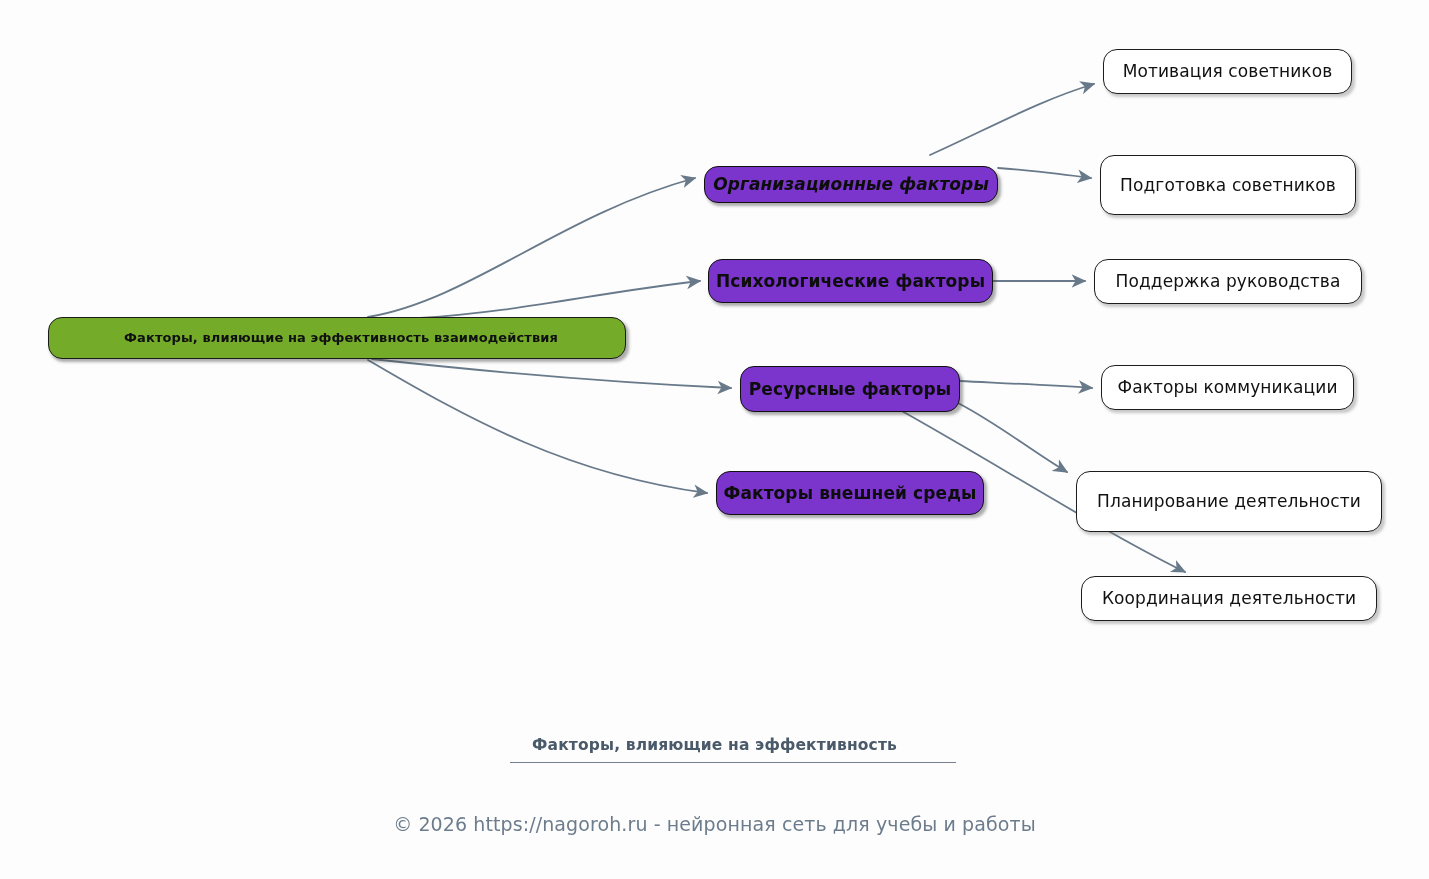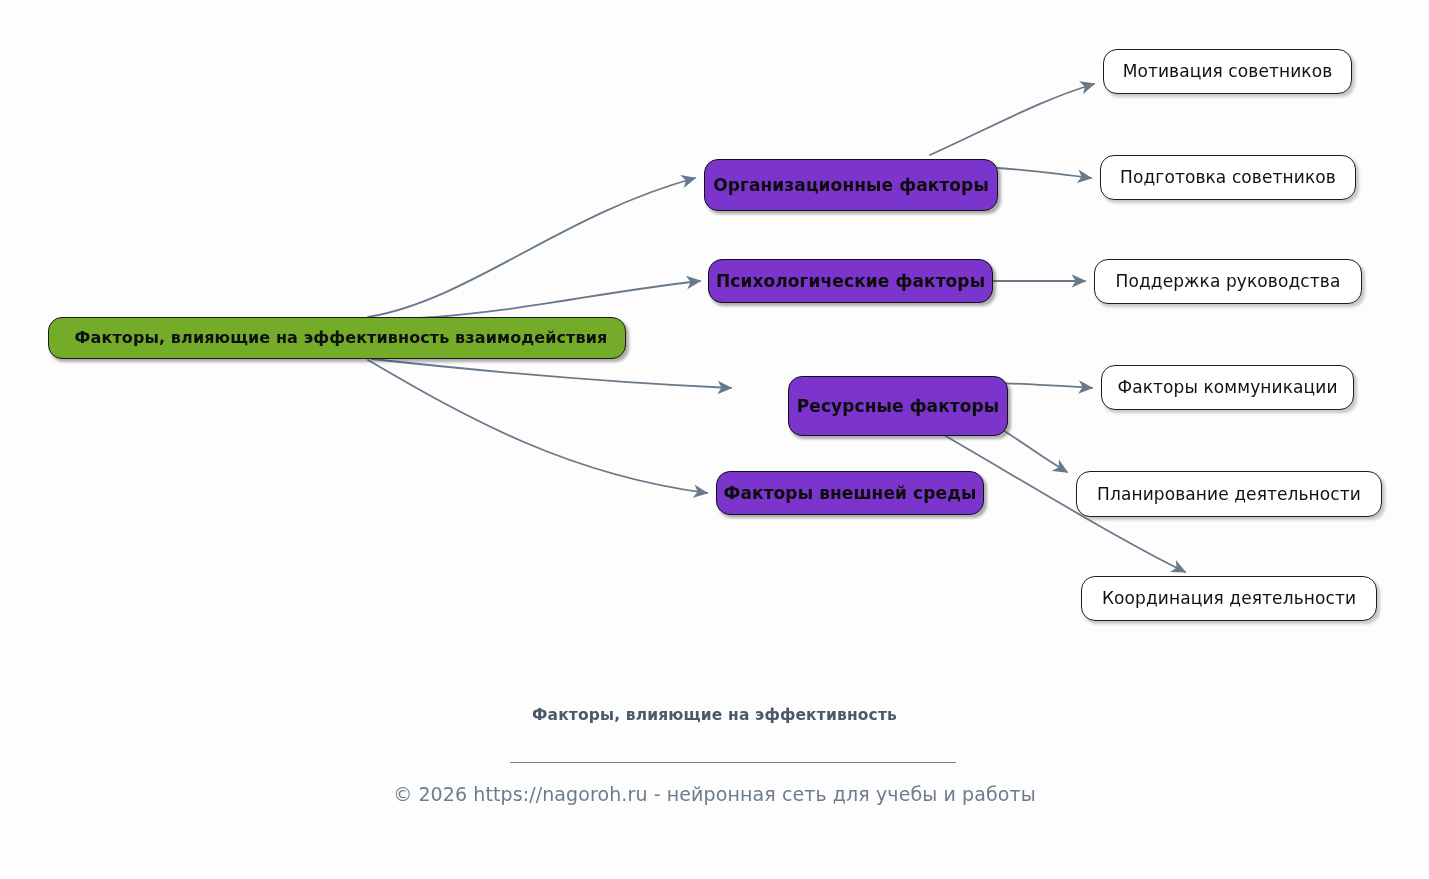--- a/index.html
+++ b/index.html
@@ -33,21 +33,21 @@
     text-align: center;
     border-radius: 14px;
     white-space: nowrap;
     line-height: 1.1;
     letter-spacing: 0.1px;
   }
   .node-root {
     background: #74ac2a;
     border: 1.6px solid #1a1a1a;
     color: #101010;
-    font-size: 16px;
+    font-size: 13px;
     font-weight: 700;
     box-shadow: 2.5px 3px 3px rgba(60,60,60,0.42);
     padding-left: 8px;
   }
   .node-branch {
     background: #7b35cc;
     border: 1.6px solid #111111;
     color: #0d0d0d;
     font-size: 17px;
     font-weight: 600;
@@ -59,20 +59,21 @@
     color: #111111;
     font-size: 17px;
     font-weight: 400;
     box-shadow: 2.5px 3px 3px rgba(120,120,120,0.40);
   }
   .footer {
     position: absolute;
     left: 0;
     width: 1429px;
     text-align: center;
+    margin-top: 30px;
   }
   #footer-title {
     top: 706px;
     font-size: 15.5px;
     font-weight: 700;
     color: #4a5a6a;
     line-height: 1.25;
     letter-spacing: 0.15px;
   }
   #footer-divider {
@@ -113,45 +114,45 @@
         <path d="M 960,381 C 1000,383 1050,385 1092,388" marker-end="url(#arrow)"></path>
         <path d="M 958,403 C 1000,425 1030,450 1067,472" marker-end="url(#arrow)"></path>
         <path d="M 900,410 C 990,460 1100,530 1185,572" marker-end="url(#arrow)"></path>
       </g>
   </svg>
 
   <div id="nodes">
       <div class="node node-root" style="left: 48px; top: 317px; width: 578px; height: 42px;">
         <span>Факторы, влияющие на эффективность взаимодействия</span>
       </div>
-      <div class="node node-branch" style="left: 704px; top: 159px; width: 294px; height: 52px;">
+      <div class="node node-branch" style="left: 704px; top: 166px; width: 294px; height: 37px; font-style: italic;">
         <span>Организационные факторы</span>
       </div>
       <div class="node node-branch" style="left: 708px; top: 259px; width: 285px; height: 44px; align-items: center;">
         <span>Психологические факторы</span>
       </div>
-      <div class="node node-branch" style="left: 740px; top: 376px; width: 220px; height: 60px; margin-left: 48px;">
+      <div class="node node-branch" style="left: 740px; top: 366px; width: 220px; height: 46px;">
         <span>Ресурсные факторы</span>
       </div>
       <div class="node node-branch" style="left: 716px; top: 471px; width: 268px; height: 44px;">
         <span>Факторы внешней среды</span>
       </div>
       <div class="node node-leaf" style="left: 1103px; top: 49px; width: 249px; height: 45px;">
         <span>Мотивация советников</span>
       </div>
-      <div class="node node-leaf" style="left: 1100px; top: 155px; width: 256px; height: 45px;">
+      <div class="node node-leaf" style="left: 1100px; top: 155px; width: 256px; height: 60px;">
         <span>Подготовка советников</span>
       </div>
       <div class="node node-leaf" style="left: 1094px; top: 259px; width: 268px; height: 45px;">
         <span>Поддержка руководства</span>
       </div>
       <div class="node node-leaf" style="left: 1101px; top: 365px; width: 253px; height: 45px;">
         <span>Факторы коммуникации</span>
       </div>
-      <div class="node node-leaf" style="left: 1076px; top: 471px; width: 306px; height: 46px;">
+      <div class="node node-leaf" style="left: 1076px; top: 471px; width: 306px; height: 61px;">
         <span>Планирование деятельности</span>
       </div>
       <div class="node node-leaf" style="left: 1081px; top: 576px; width: 296px; height: 45px;">
         <span>Координация деятельности</span>
       </div>
     </div>
 
   <div class="footer" id="footer-title">
     <div>Факторы, влияющие на эффективность</div>
   </div>

